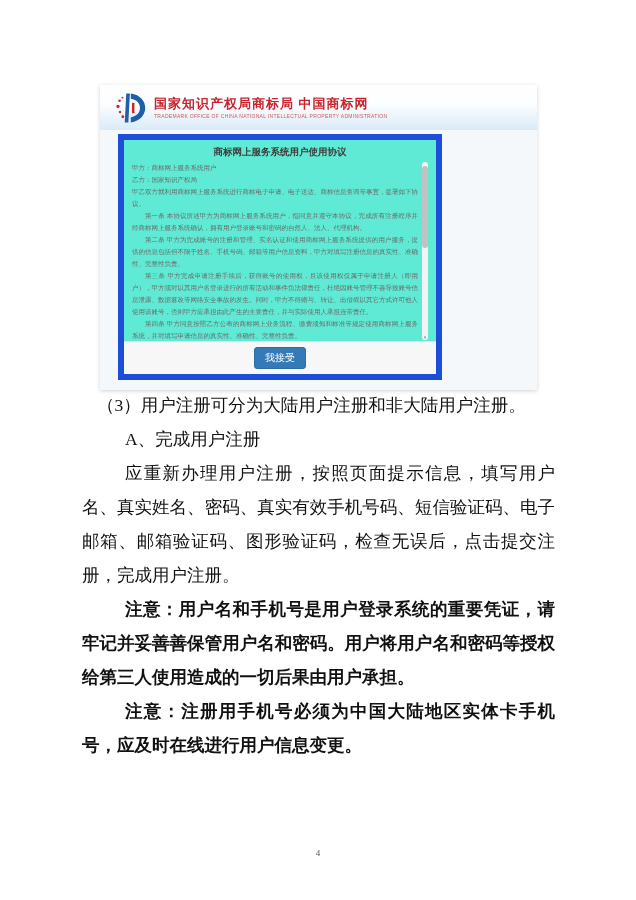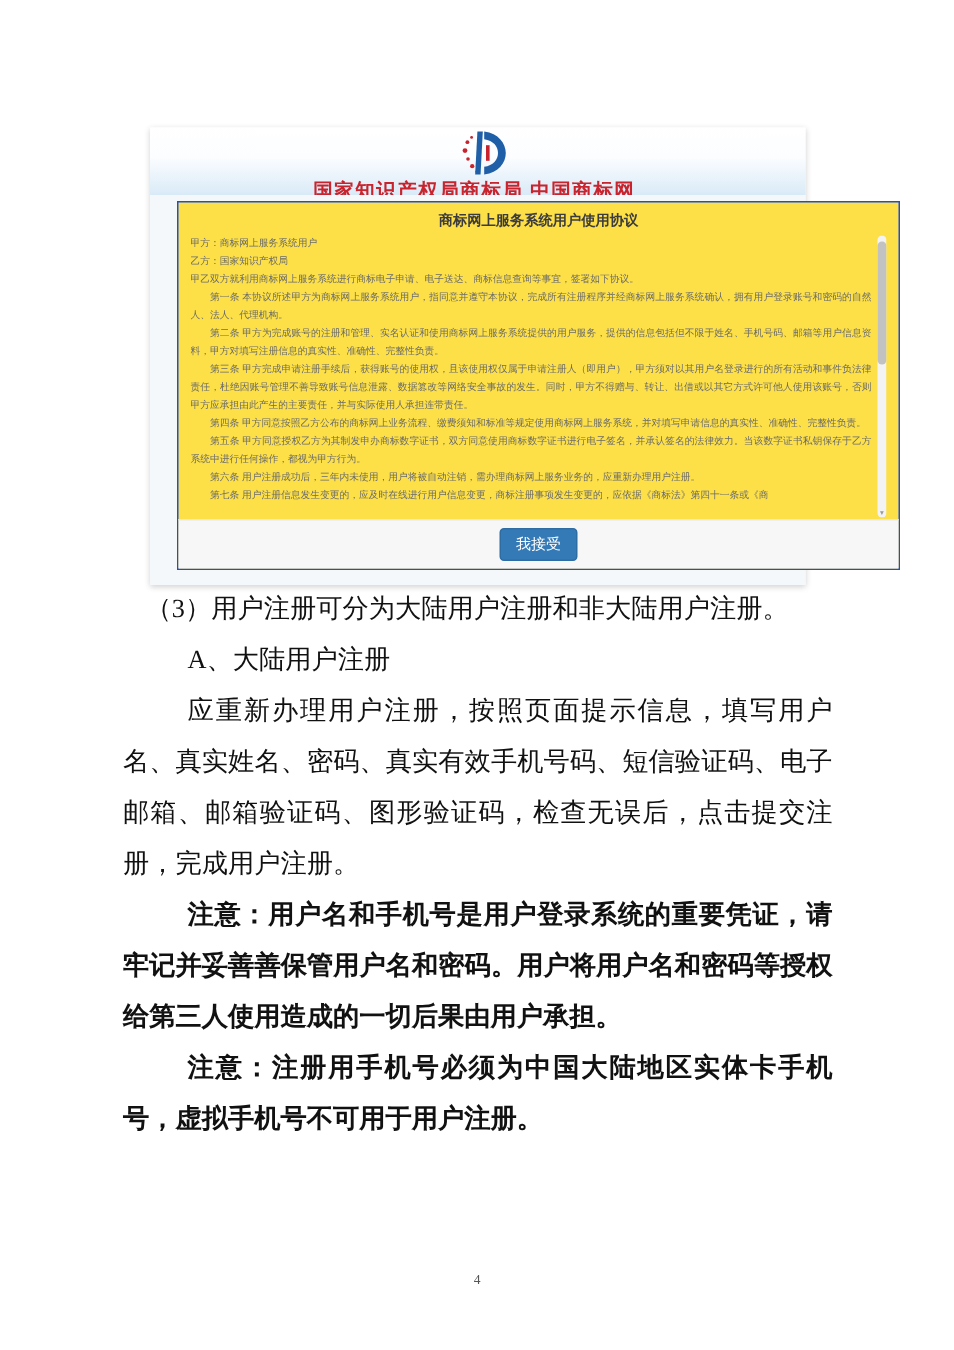--- a/index.html
+++ b/index.html
@@ -11,33 +11,33 @@
 
   
   .shot {
     position:absolute; left:100px; top:85px; width:437px; height:305px;
     background:#ffffff; box-shadow:0 1px 4px rgba(0,0,0,0.18);
     font-family:"Liberation Sans","DejaVu Sans",sans-serif;
   }
   .site-header {
     position:absolute; left:0; top:0; right:0; height:45px;
     background:linear-gradient(180deg,#ffffff 0%,#fbfdff 45%,#d9eaf7 100%);
-    display:flex; align-items:center; padding-left:14px; box-sizing:border-box;flex-direction:column;
+    display:flex; align-items:center; padding-left:14px; box-sizing:border-box;
   }
   .logo { width:32px; height:34px; margin-right:8px; flex:0 0 auto; }
   .site-title { color:#c8242e; font-size:13px; font-weight:bold; letter-spacing:1px; line-height:15px; }
   .site-subtitle { color:#d05a5a; font-size:5px; letter-spacing:0.3px; margin-top:2px; }
 
   .site-body {
     position:absolute; left:0; top:45px; right:0; bottom:0;
     background:#f5f8fa;
   }
   .dialog {
-    position:absolute; left:18px; top:4px; width:482px; height:246px;
-    background:#fde047; border:1px solid #1d4ed8; box-sizing:border-box;
+    position:absolute; left:18px; top:4px; width:324px; height:246px;
+    background:#5eead4; border:6px solid #1d4ed8; box-sizing:border-box;
   }
   .dialog-title {
     text-align:center; font-size:9.5px; font-weight:bold; color:#3c3c3c;
     padding:6px 0 4px 0;
   }
   .ag-scroll {
     position:absolute; left:8px; right:8px; top:22px; bottom:34px;
     overflow:hidden;
   }
   .ag-text {
@@ -136,21 +136,21 @@
 
         <div class="dialog-footer">
           <button class="accept-btn">我接受</button>
         </div>
       </div>
     </div>
   </div>
 
   <div class="doc-body">
     <p class="ind1">（3）用户注册可分为大陆用户注册和非大陆用户注册。</p>
-    <p class="ind2">A、大陆用户注册</p>
+    <p class="ind2">A、完成用户注册</p>
     <p class="ind2">应重新办理用户注册，按照页面提示信息，填写用户名、真实姓名、密码、真实有效手机号码、短信验证码、电子邮箱、邮箱验证码、图形验证码，检查无误后，点击提交注册，完成用户注册。</p>
     <p class="ind2 bold">注意：用户名和手机号是用户登录系统的重要凭证，请牢记并妥善善保管用户名和密码。用户将用户名和密码等授权给第三人使用造成的一切后果由用户承担。</p>
-    <p class="ind2 bold">注意：注册用手机号必须为中国大陆地区实体卡手机号，虚拟手机号不可用于用户注册。</p>
+    <p class="ind2 bold">注意：注册用手机号必须为中国大陆地区实体卡手机号，应及时在线进行用户信息变更。</p>
   </div>
 
   <div class="page-num">4</div>
 
 </div>
 
 </body></html>

